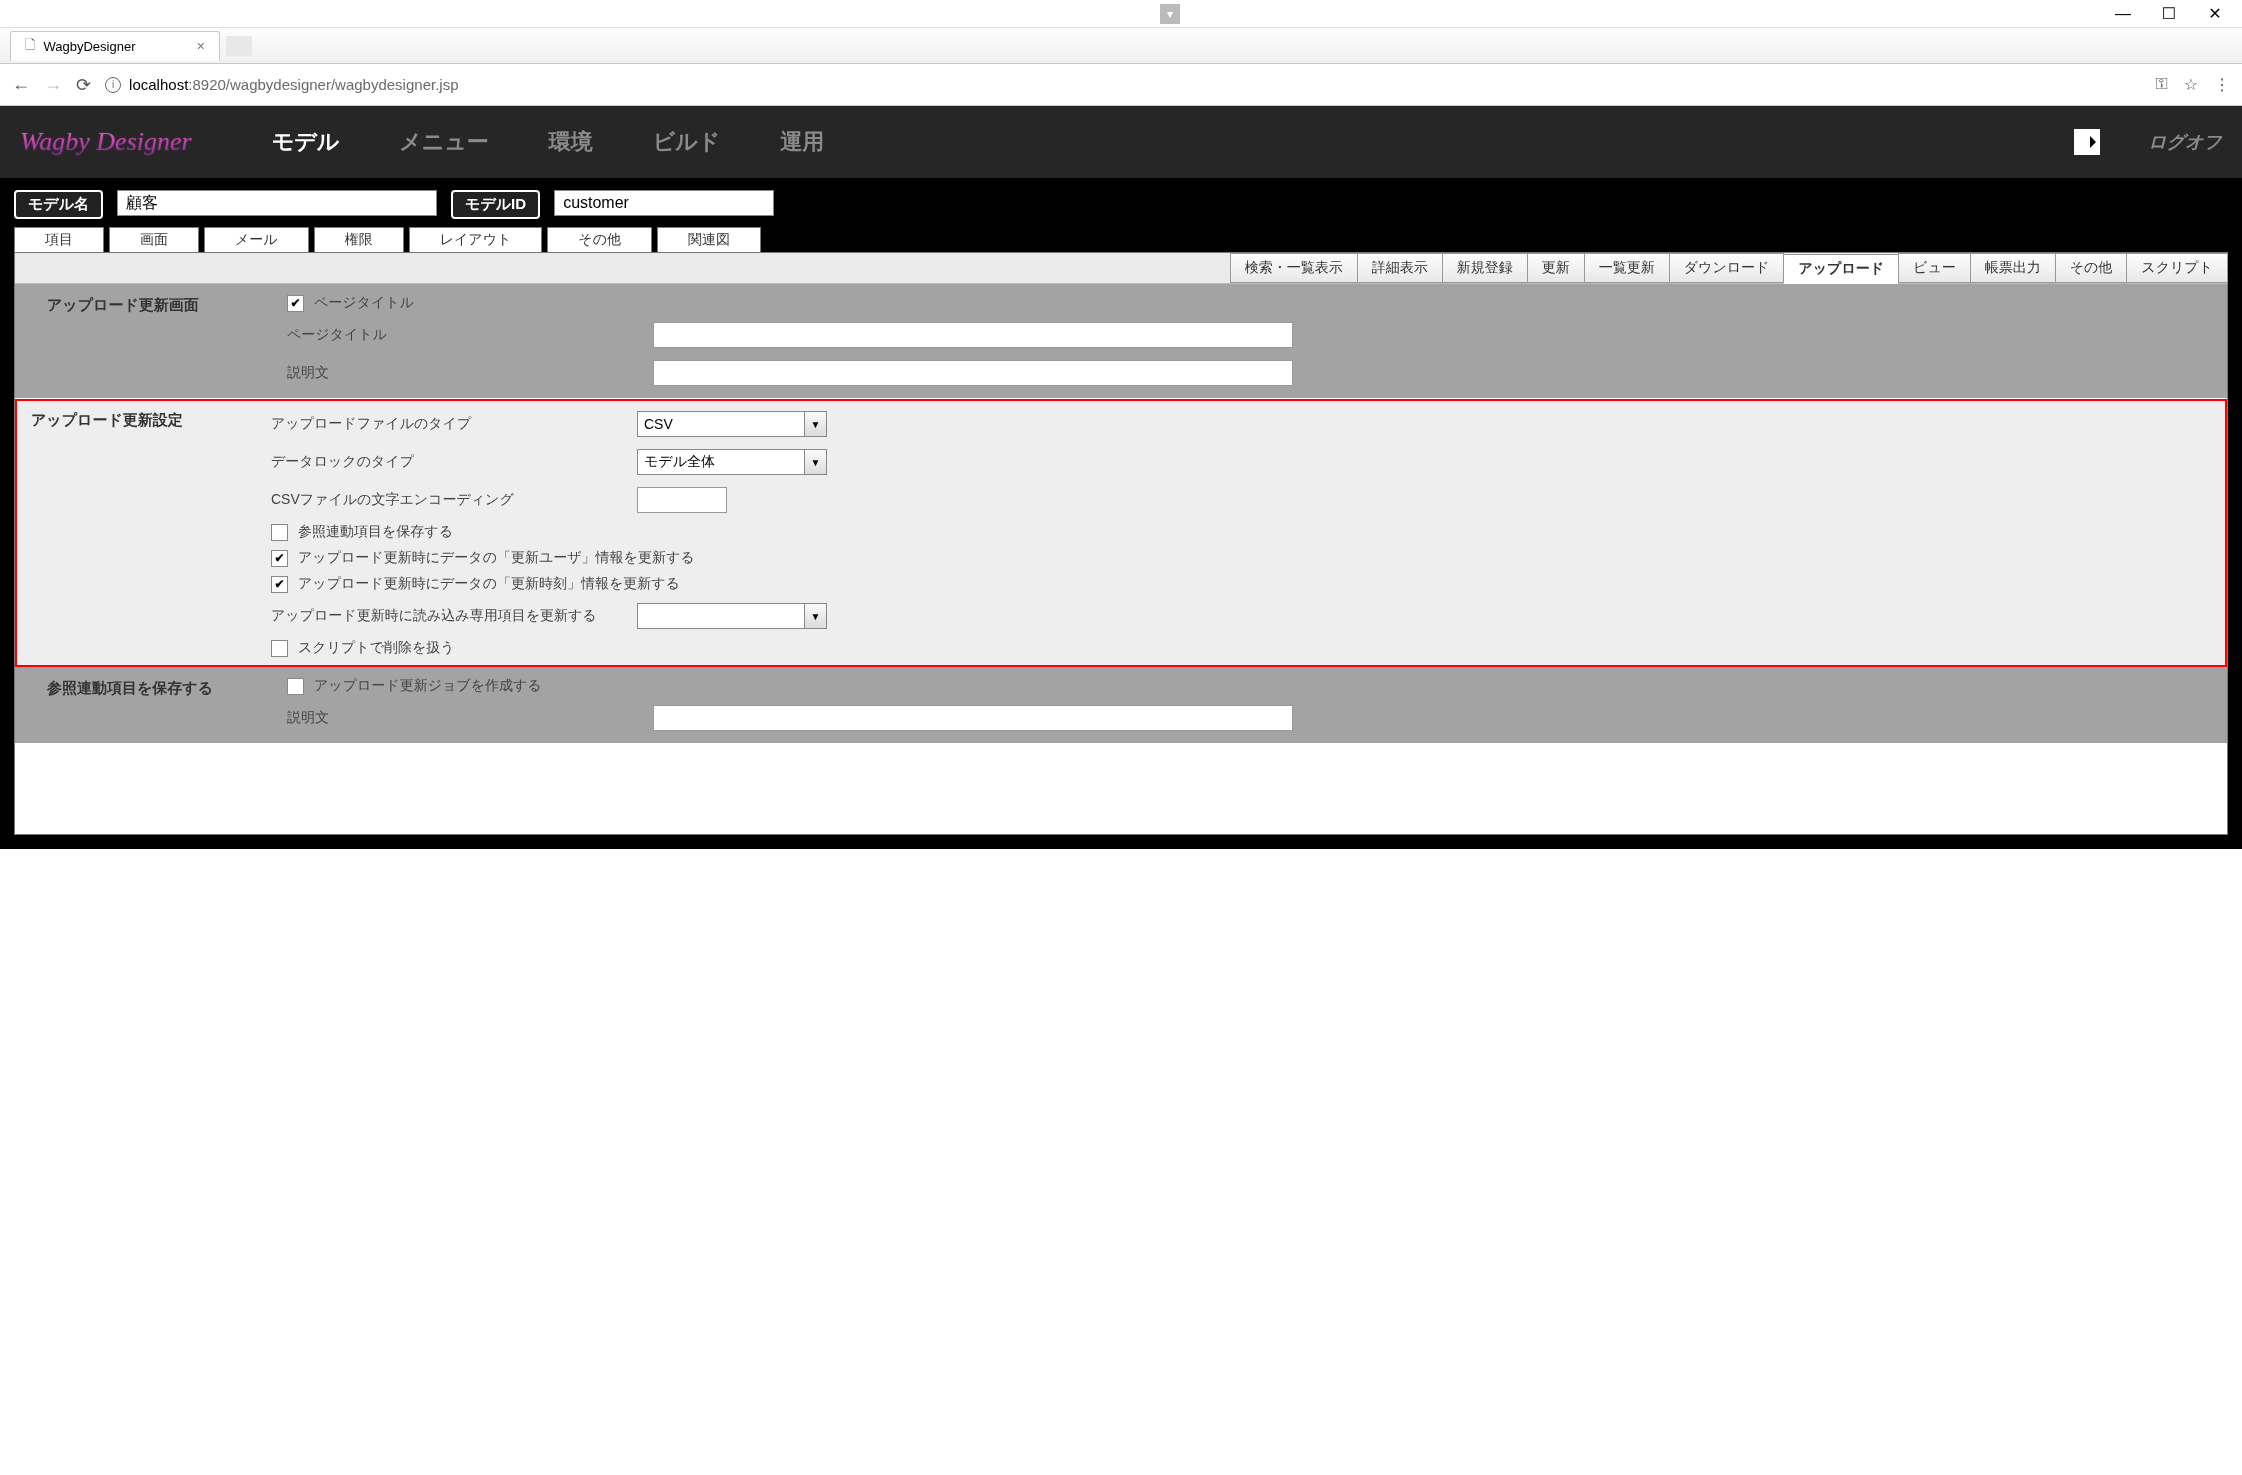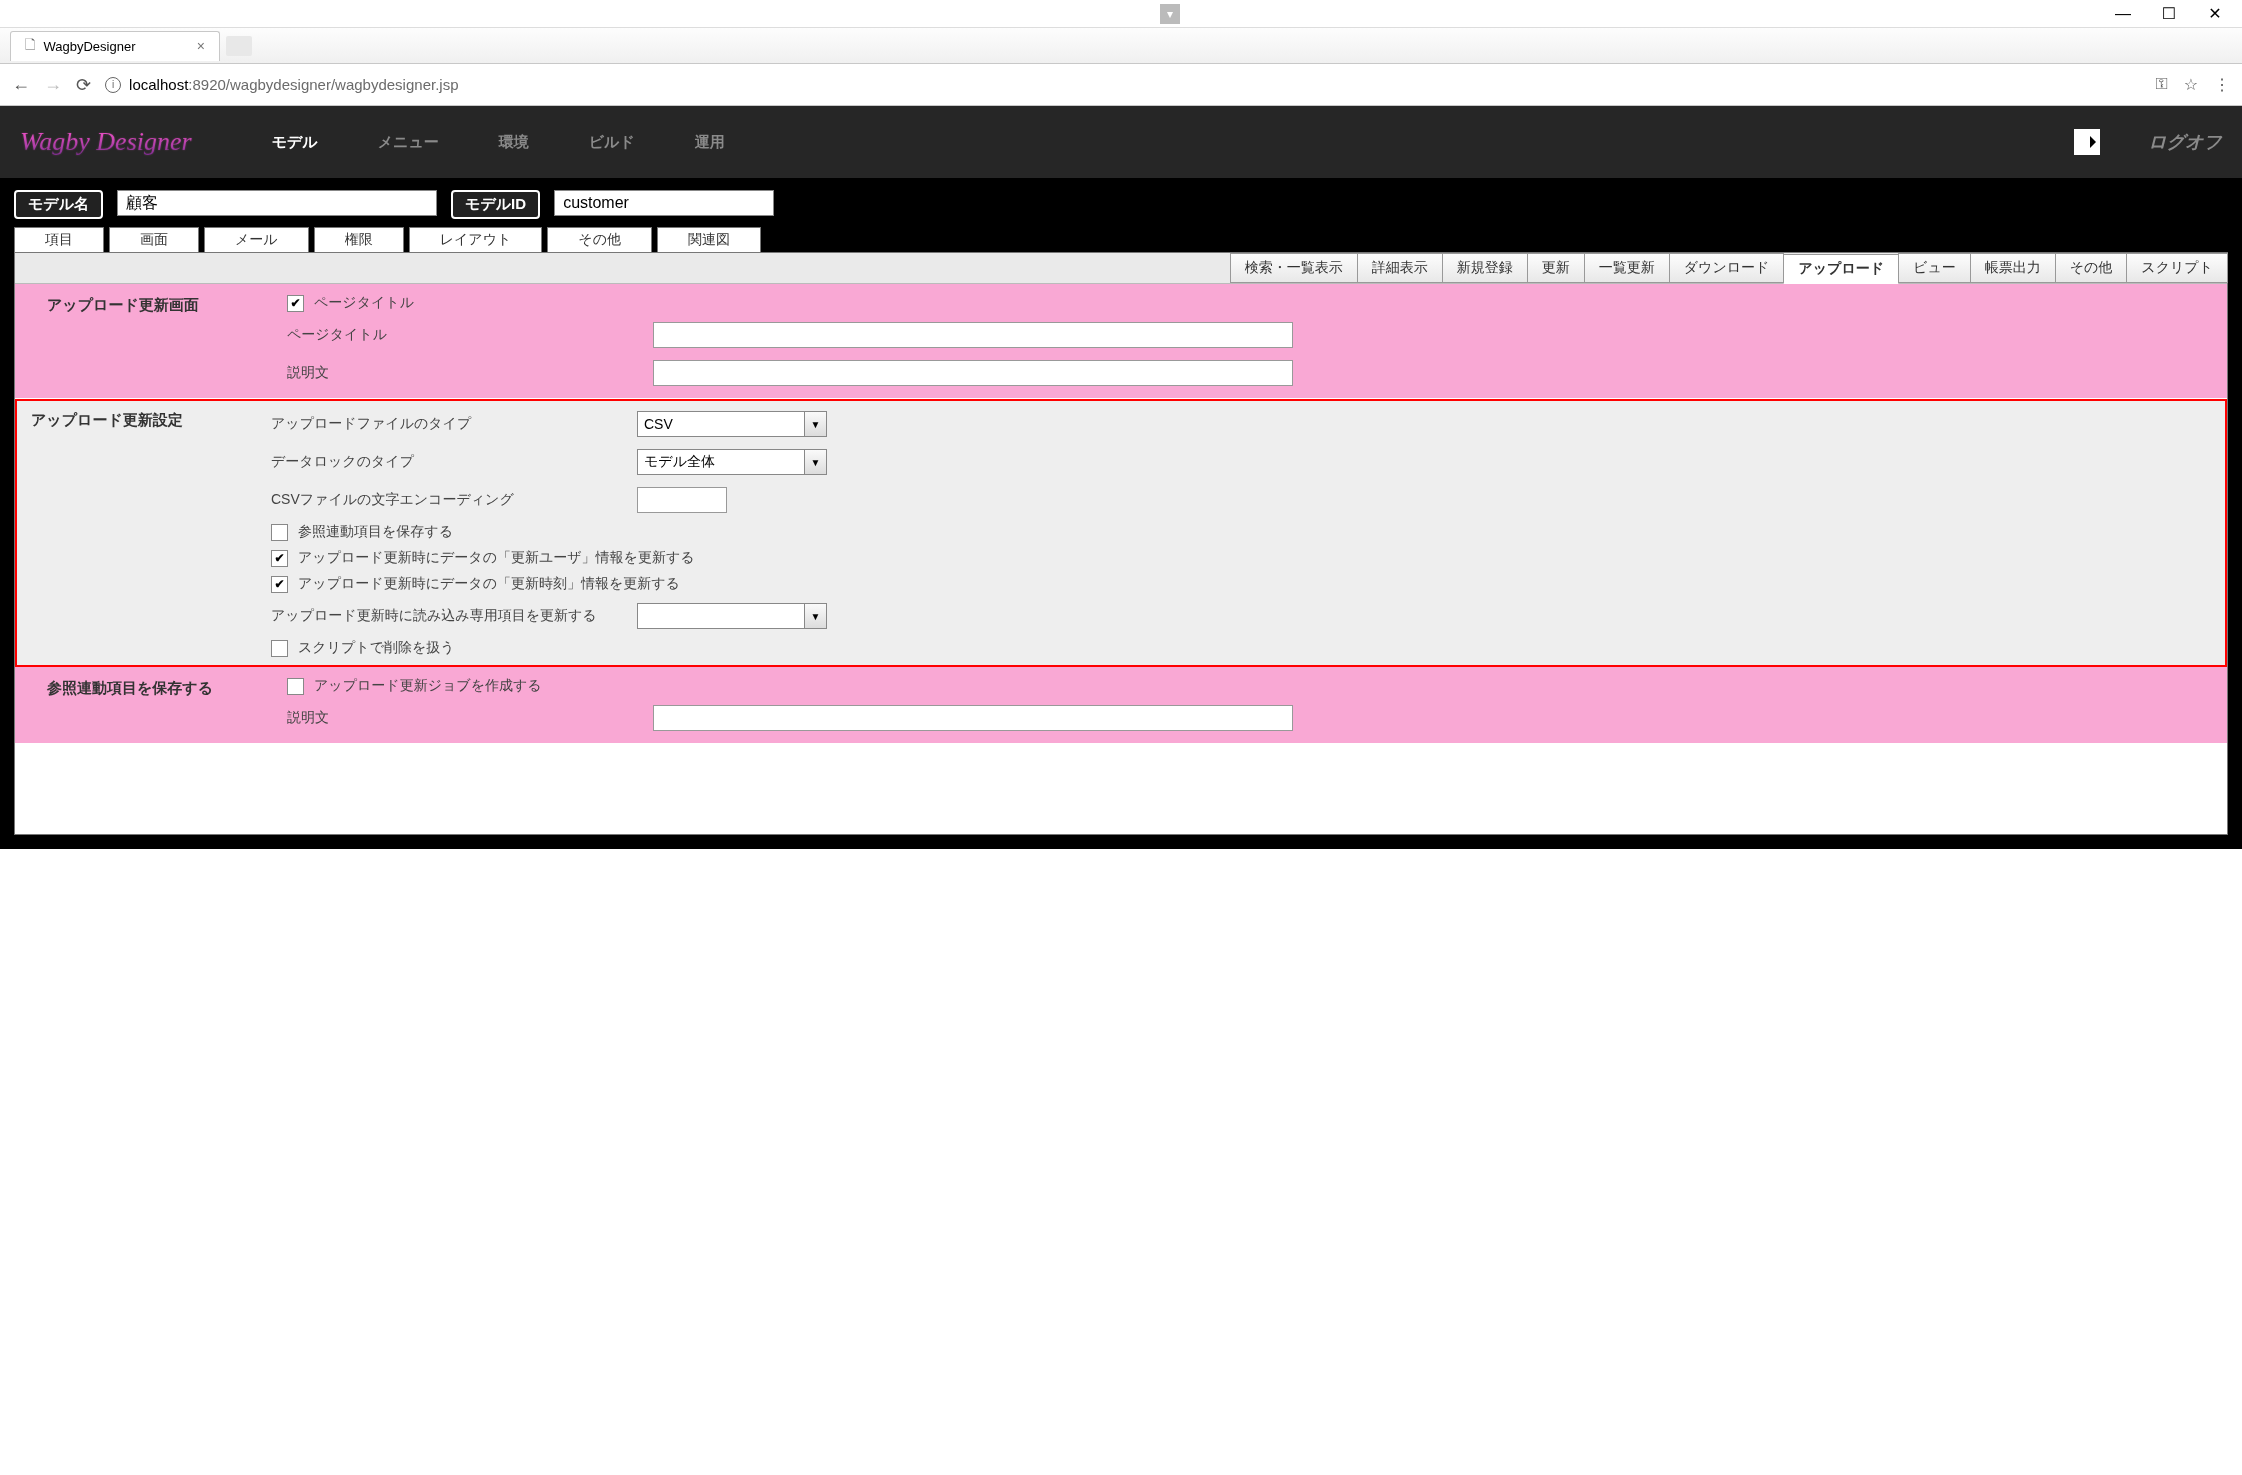--- a/index.html
+++ b/index.html
@@ -21,21 +21,21 @@
 .url-wrap { display: flex; align-items: center; gap: 8px; flex: 1; }
 .url-info-icon { width: 16px; height:16px; border:1px solid #666; border-radius:50%; display:flex; align-items:center; justify-content:center; font-size:10px; color:#666; }
 .url-text { font-size: 15px; color: #222; }
 .url-text .host { color: #000; }
 .url-text .rest { color: #6b6b6b; }
 .addr-right { display: flex; gap: 16px; font-size: 16px; color: #555; }
 
 .app-header { background: #262626; height: 72px; display: flex; align-items: center; padding: 0 20px; }
 .logo { font-family: cursive; font-style: italic; font-size: 26px; background: linear-gradient(#ff4fc8,#5a1c7a); -webkit-background-clip: text; color: transparent; text-shadow: 0 0 2px rgba(255,120,230,.3); padding-right: 40px; }
 .main-nav { display: flex; gap: 60px; margin-left: 40px; }
-.main-nav-item { color: #8a8a8a; font-size: 15px; font-weight: bold; cursor: pointer; }
+.main-nav-item { color: #8a8a8a; font-size: 22px; font-weight: bold; cursor: pointer; }
 .main-nav-item.active { color: #fff; }
 .header-right { margin-left: auto; display: flex; align-items: center; gap: 48px; font-style: italic; }
 .sound-icon { width: 26px; height: 26px; background: #fff; position: relative; }
 .sound-icon::before { content:""; position:absolute; right:-2px; top:7px; border:6px solid transparent; border-left-color:#000; width:0; height:0; }
 .logoff { color: #8a8a8a; font-size: 18px; font-weight: bold; cursor: pointer; }
 
 .black-strip { background: #000; padding: 12px 14px 50px; }
 .model-fields { display: flex; gap: 14px; }
 .field-label { background: #222; color: #fff; border: 2px solid #fff; border-radius: 4px; padding: 3px 12px; font-size: 15px; font-weight: bold; display:flex; align-items:center; }
 .field-input { background: #fff; border: 1px solid #888; font-size: 16px; padding: 2px 8px; height: 26px; }
@@ -48,21 +48,21 @@
 .tabrow1 { display: flex; gap: 5px; margin-top: -42px; }
 .tabrow1 .tab { background:#fff; border:1px solid #777; padding:3px 30px; font-size:14px; cursor:pointer; font-weight:500; color:#333; }
 
 .tabrow2-wrap { background:#fff; border:1px solid #777; margin-top:-1px; padding:0; }
 .tabrow2 { display: flex; background: #eaeaea; border-bottom: 1px solid #bbb; justify-content: flex-end; }
 .tabrow2 .subtab { border:1px solid #999; background:linear-gradient(#fdfdfd,#e8e8e8); padding:5px 14px; font-size:14px; cursor:pointer; margin-right:-1px; color:#333; }
 .tabrow2 .subtab.active { background:#fff; border-bottom-color:#fff; font-weight:600; position:relative; top:1px; }
 
 .panel-body { background:#fff; padding: 0; }
 .section { background: #eee; padding: 10px 14px; display:flex; gap: 20px; border-bottom: 1px solid #fff; }
-.section.no-hl { background: #f9a8d4; padding-left: 32px; }
+.section.no-hl { background: #a3a3a3; padding-left: 32px; }
 .section.highlight { border: 2px solid red; padding-top:8px; padding-bottom:8px; }
 .sec-label { width: 220px; font-size: 15px; font-weight: bold; color:#333; padding-top:2px; }
 .sec-content { flex: 1; display:flex; flex-direction:column; gap: 8px; }
 
 .row { display:flex; align-items:center; gap: 16px; min-height: 30px; }
 .row .label { width: 350px; font-size: 14px; color:#444; }
 .chk { width: 17px; height: 17px; border: 1px solid #888; background:#fff; display:inline-flex; align-items:center; justify-content:center; font-size:12px; color:#2b5fbd; cursor:pointer; flex-shrink:0; }
 .chk.checked::before { content:"✔"; color:#000; font-weight:bold; }
 .chkrow { display:flex; align-items:center; gap: 10px; }
 .chkrow .txt { font-size: 14px; color:#444; }

